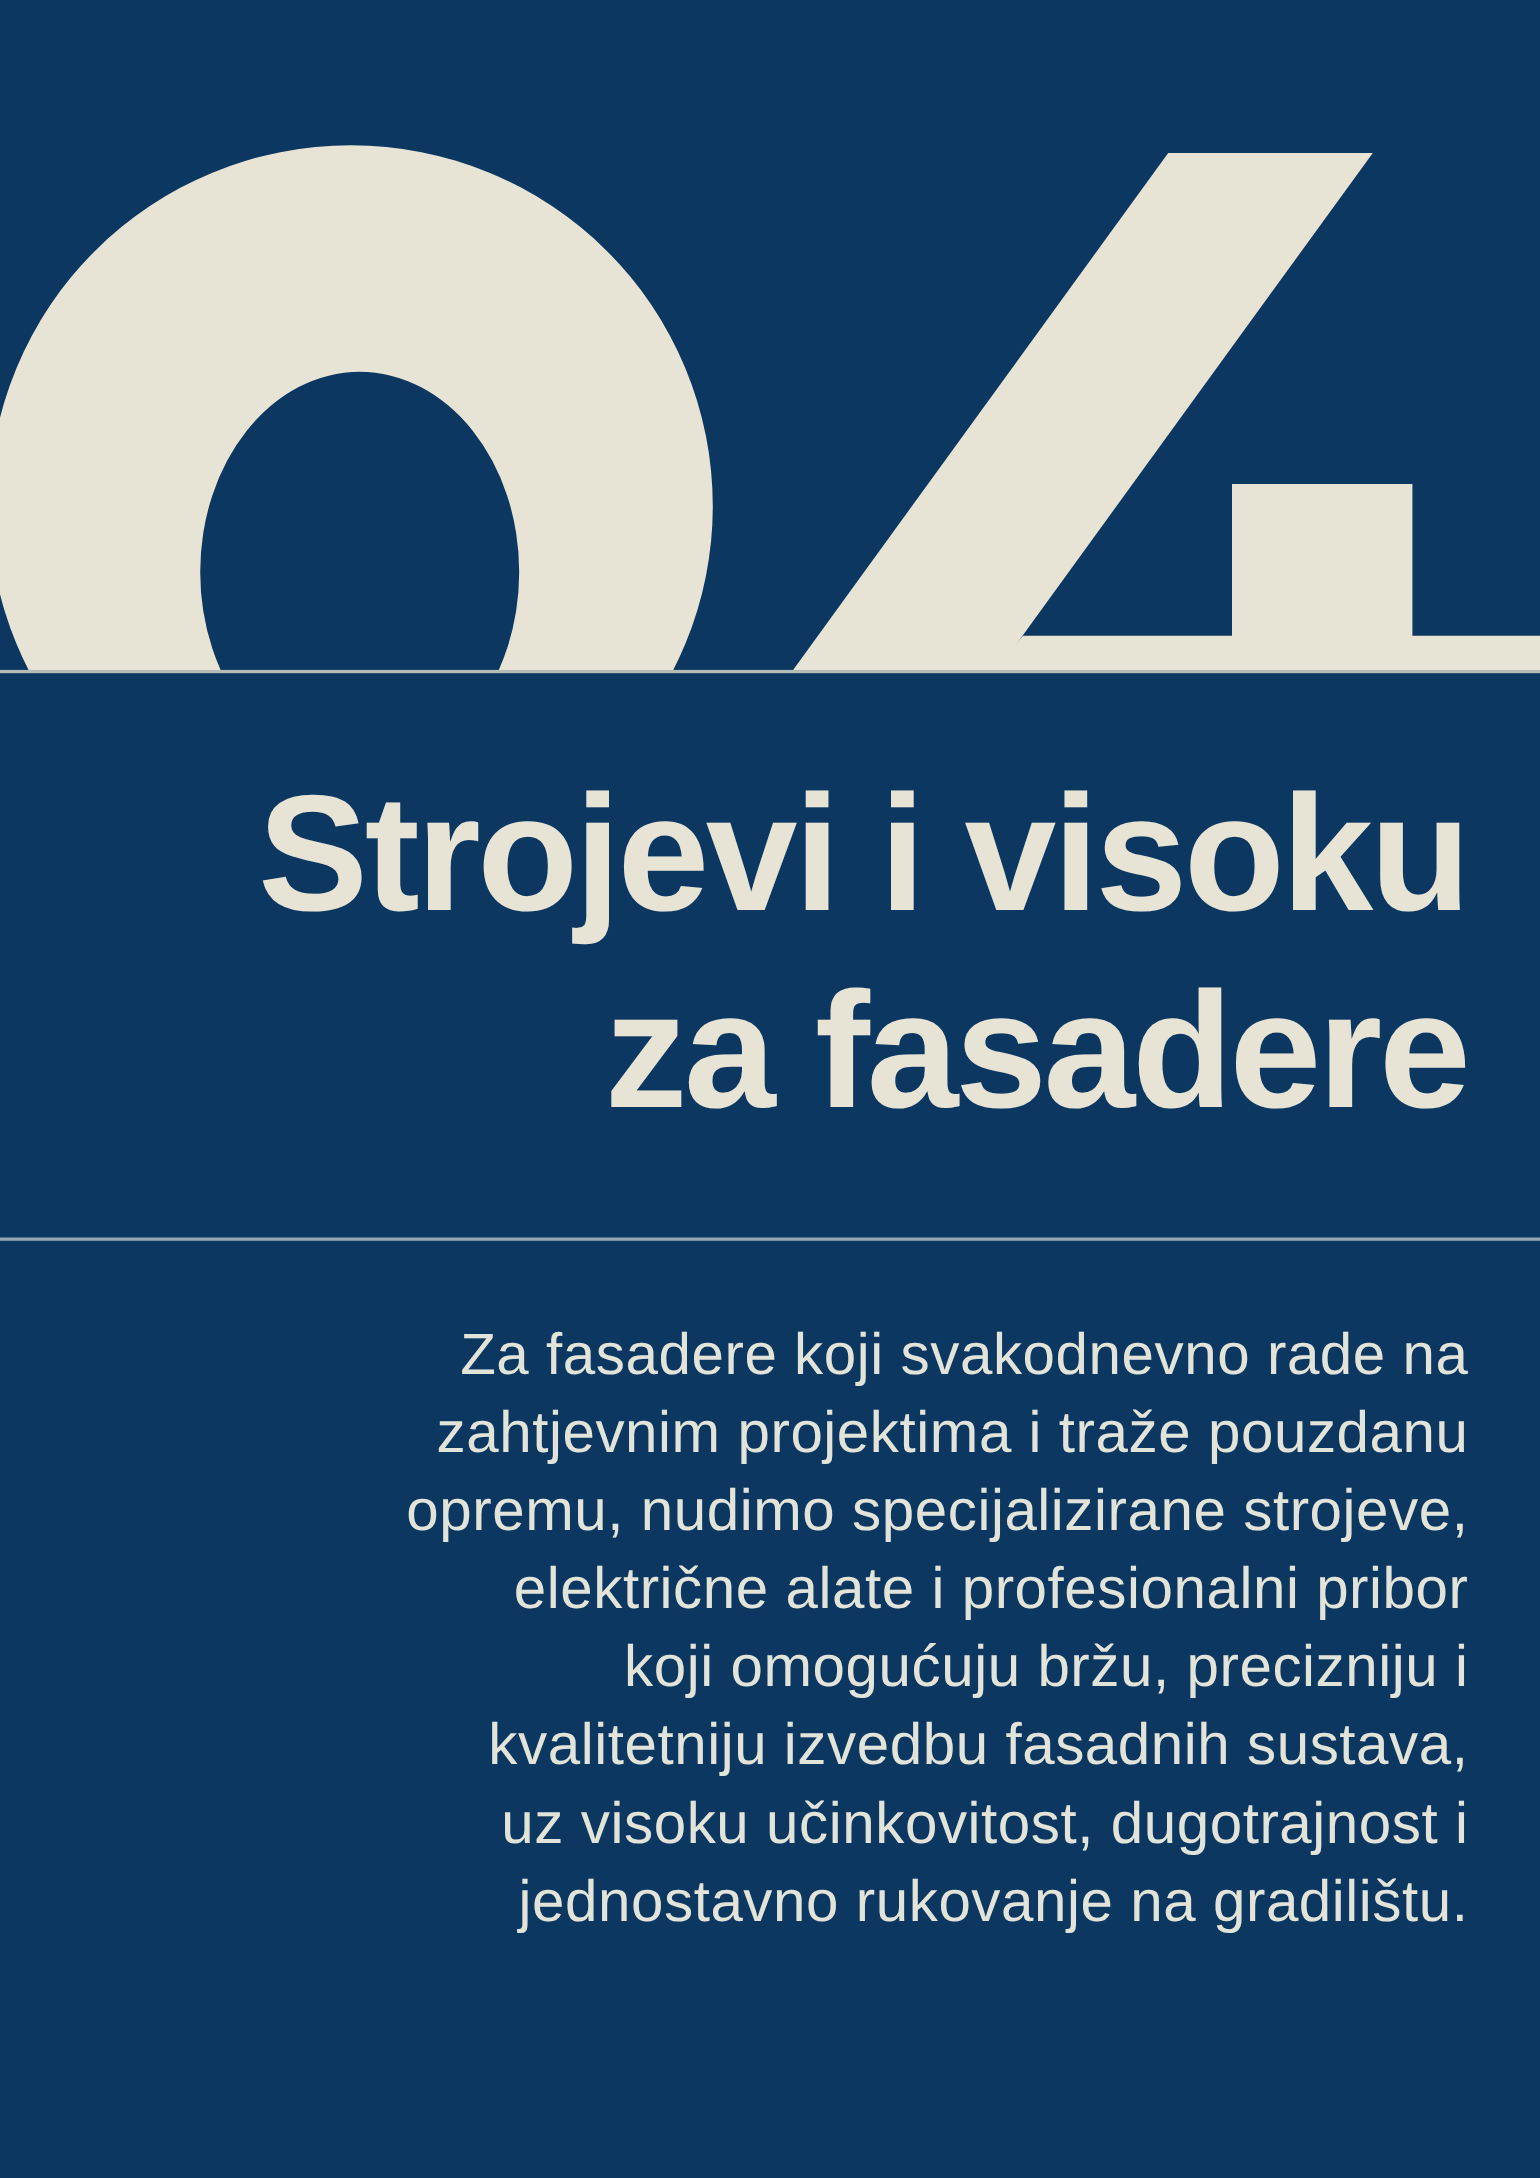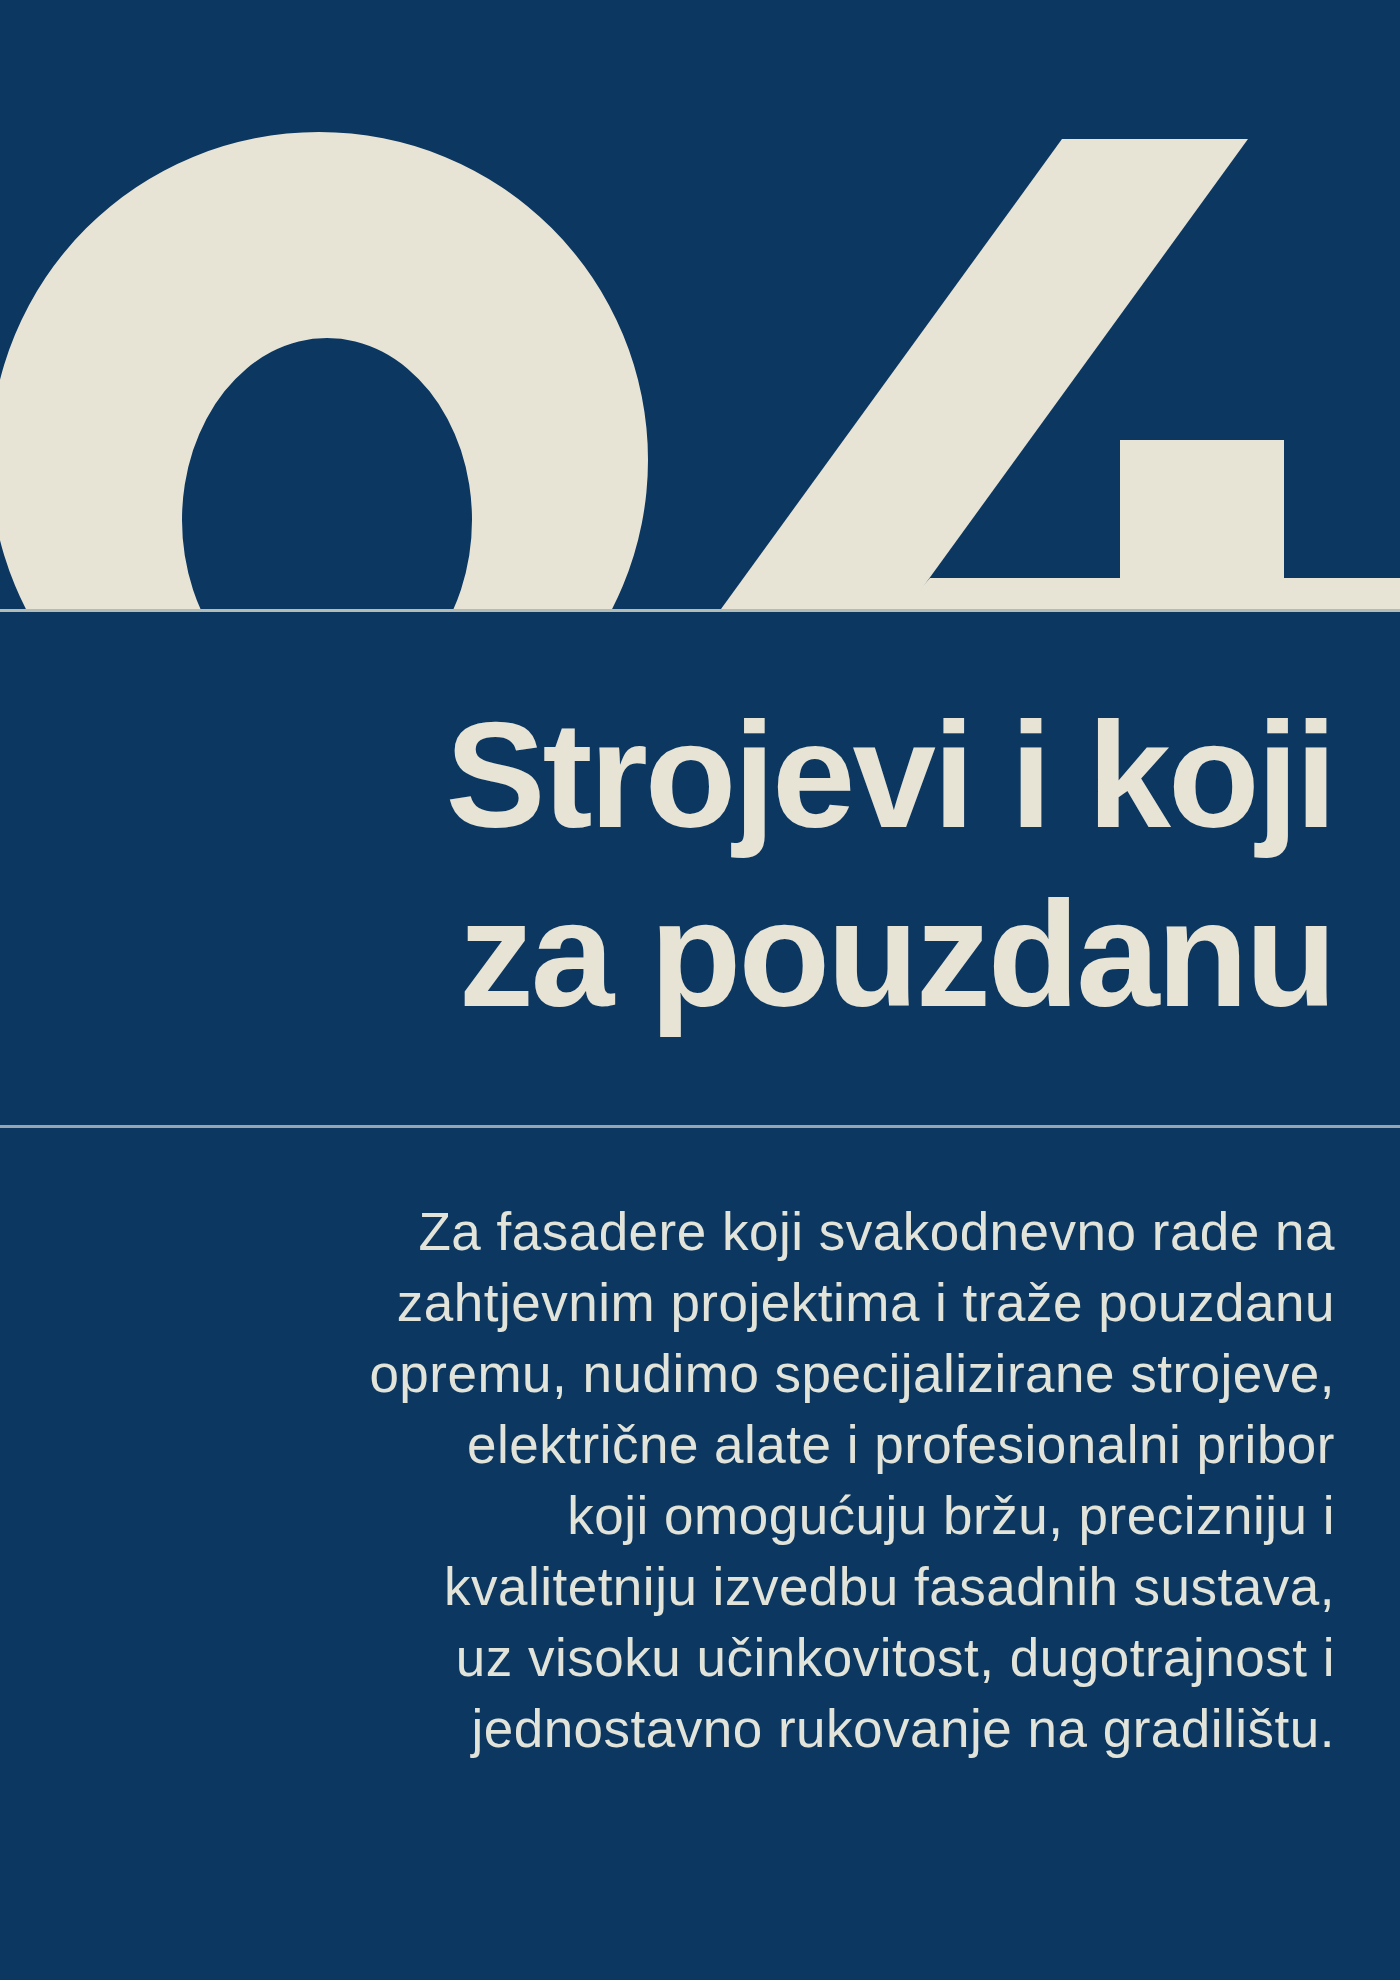--- a/index.html
+++ b/index.html
@@ -83,22 +83,22 @@
       <g fill="#e7e4d6">
         <path d="M 1062,139 H 1248 L 907,609 H 721 Z"></path>
         <rect x="1120" y="440" width="164" height="169"></rect>
         <path d="M 930,578 H 1400 V 609 H 903 Z"></path>
       </g>
     </svg>
   </div>
 
   <div class="title-section">
     <h1 class="title">
-      <span class="line">Strojevi i koji</span>
-      <span class="line">za pouzdanu</span>
+      <span class="line">Strojevi i visoku</span>
+      <span class="line">za fasadere</span>
     </h1>
   </div>
 
   <div class="intro-section">
     <p class="intro">Za fasadere koji svakodnevno rade na
 zahtjevnim projektima i traže pouzdanu
 opremu, nudimo specijalizirane strojeve,
 električne alate i profesionalni pribor
 koji omogućuju bržu, precizniju i
 kvalitetniju izvedbu fasadnih sustava,

